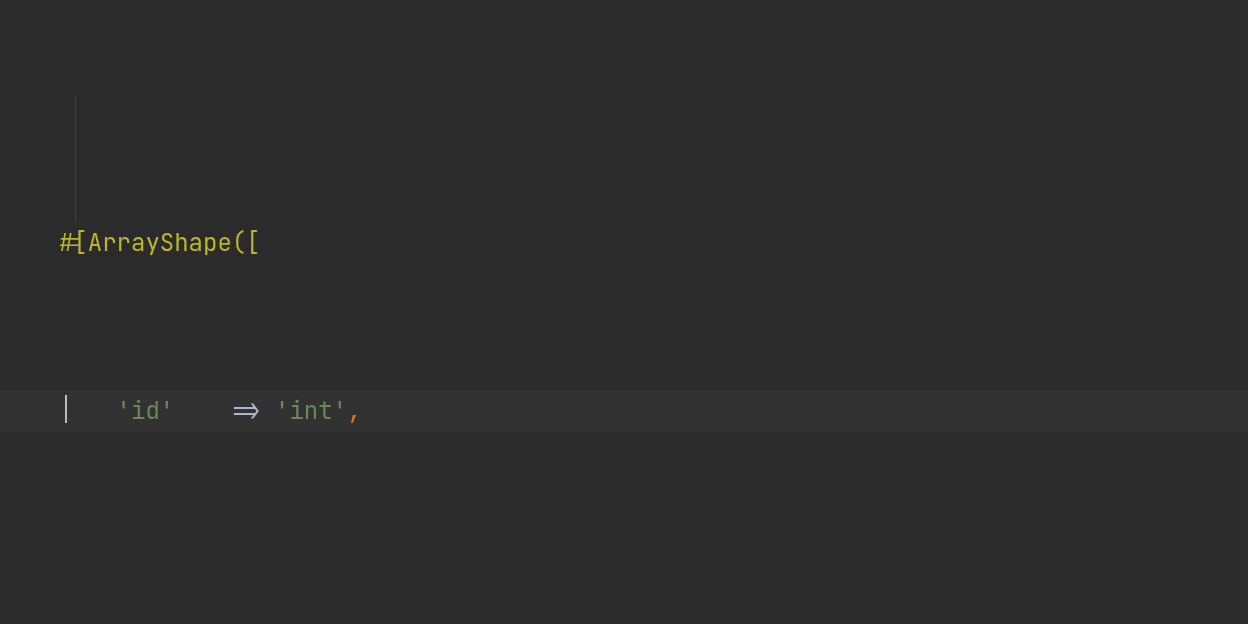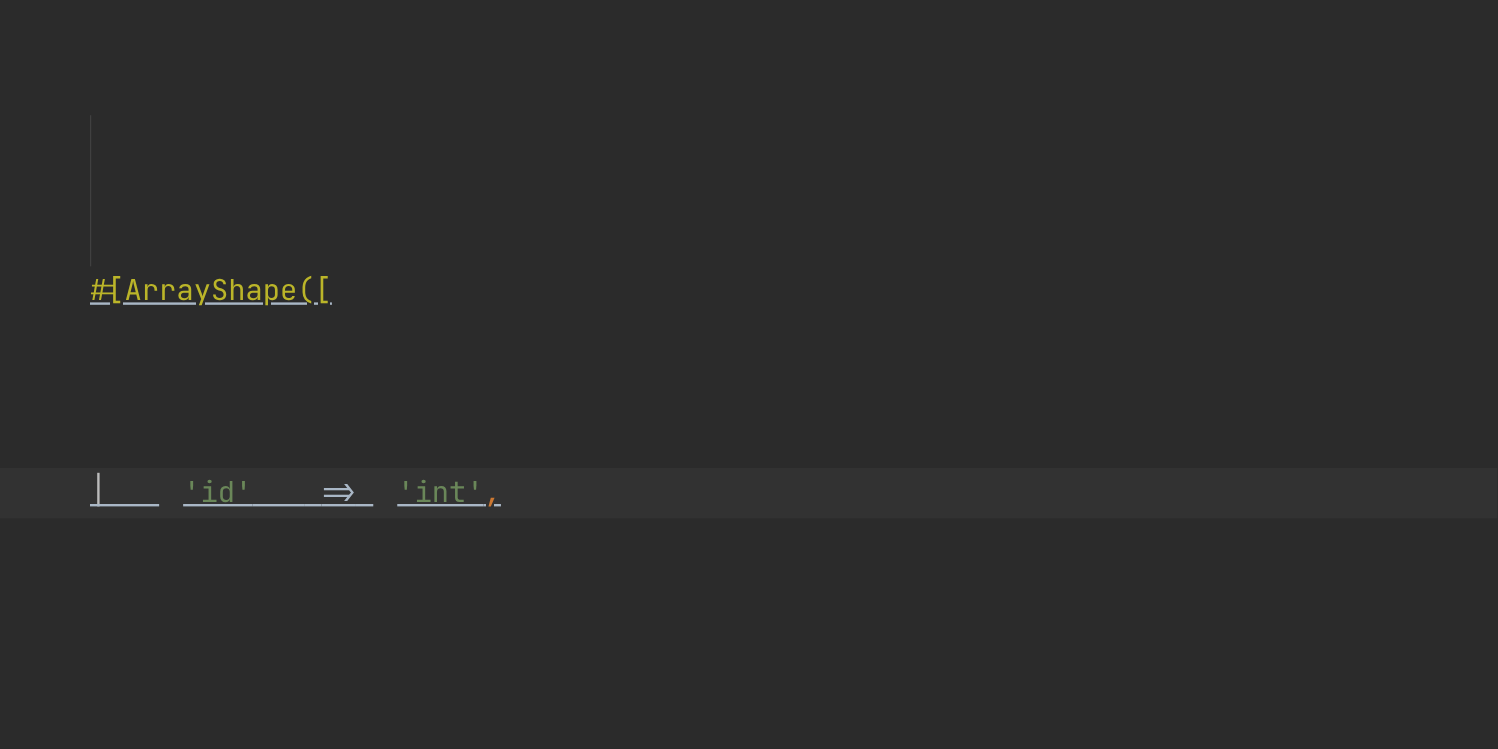--- a/index.html
+++ b/index.html
@@ -12,23 +12,22 @@
   .editor {
     font-family: "JetBrains Mono", "Fira Code", "Menlo", "Consolas", monospace;
     font-size: 24px;
     line-height: 42px;
     white-space: pre;
     padding-top: 54px;
     color: #a9b7c6;
     position: relative;
   }
   .line {
-    padding-left: 75px;
+    padding-left: 59px;
     position: relative;
-    text-decoration: underline;
   }
   .line.highlighted {
     background: #323232;
   }
   .line.highlighted::before {
     content: "";
     position: absolute;
     left: 0; top: 0; bottom: 0;
     width: 100%;
     background: #323232;
@@ -47,21 +46,21 @@
     position: absolute;
     left: 75px;
     top: 96px;
     width: 1px;
     height: 126px;
     background: #404040;
   }
 
   
   .c-attr     { color: #bbb529; }
-  .c-string   { color: #6a8759; margin-left: 20px; }
+  .c-string   { color: #6a8759; }
   .c-op       { color: #a9b7c6; }
   .c-comma    { color: #cc7832; }
 </style>
 </head>
 <body>
 
 <div class="editor">
   <div class="indent-guide"></div>
 
   <div class="line"><span class="c-attr">#[ArrayShape([</span></div>

